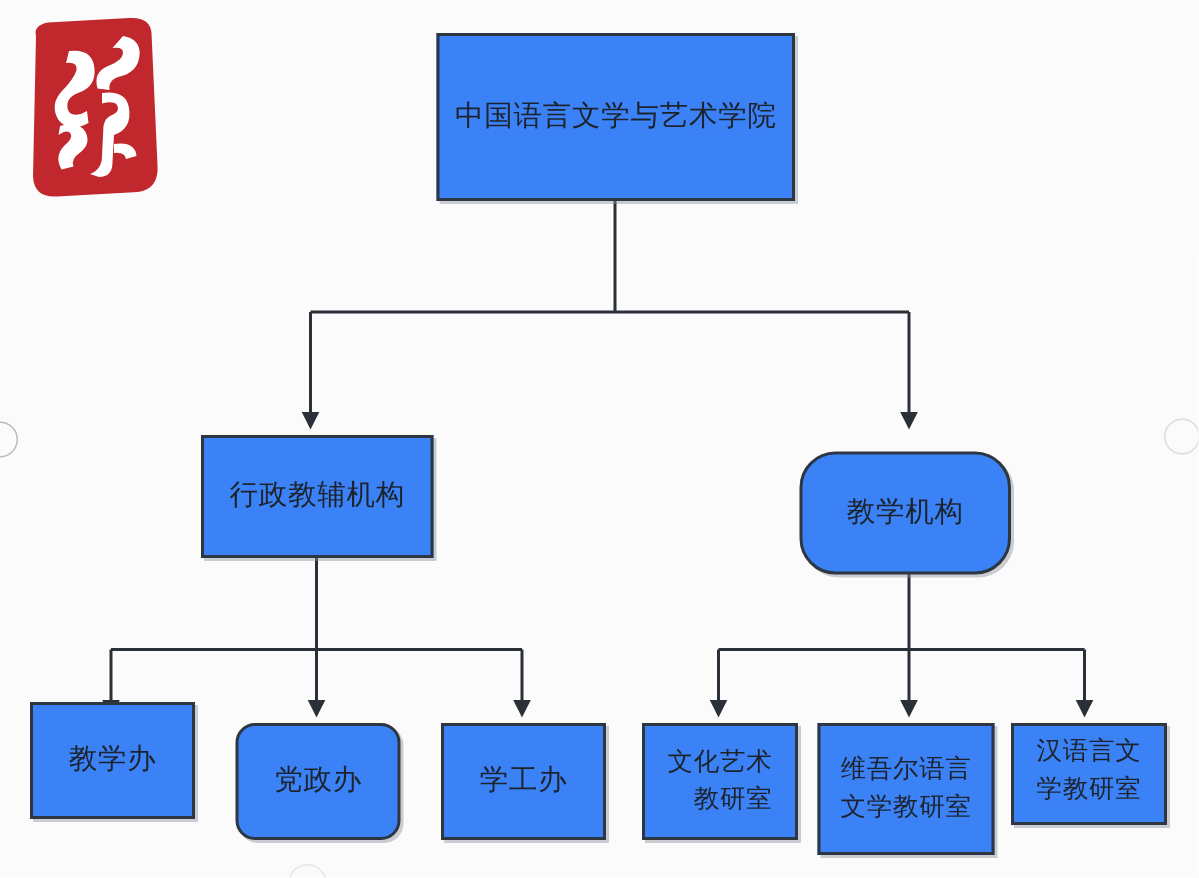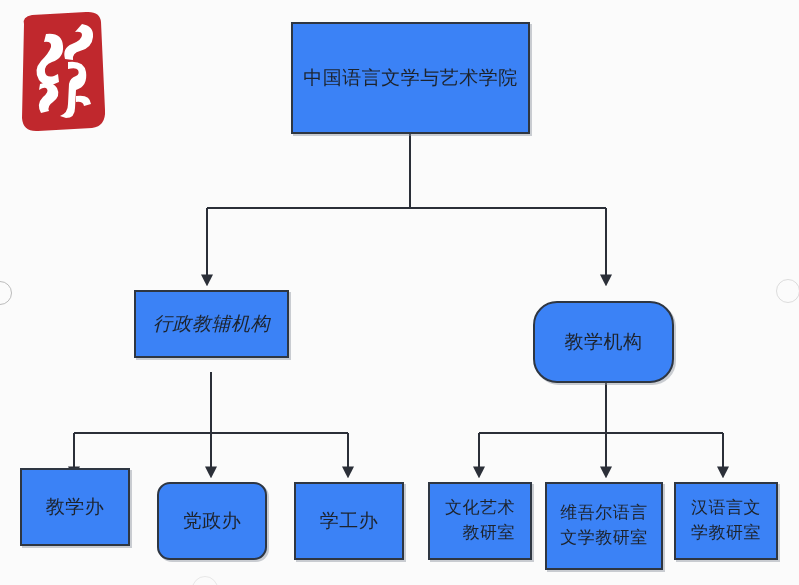--- a/index.html
+++ b/index.html
@@ -124,21 +124,21 @@
       <path d="M479,433 L479,476" marker-end="url(#arw)"></path>
       <path d="M606,433 L606,476" marker-end="url(#arw)"></path>
       <path d="M723,433 L723,476" marker-end="url(#arw)"></path>
     </g>
   </svg>
 
   <div class="node lvl1" style="left:291px; top:22px; width:239px; height:112px;">
     <span class="label">中国语言文学与艺术学院</span>
   </div>
 
-  <div class="node lvl2" style="left:134px; top:290px; width:155px; height:68px;font-style:italic;">
+  <div class="node lvl2" style="left:134px; top:290px; width:155px; height:82px;">
     <span class="label">行政教辅机构</span>
   </div>
   <div class="node lvl2" style="left:533px; top:301px; width:141px; height:82px;border-radius:24px;">
     <span class="label">教学机构</span>
   </div>
 
   <div class="node lvl3" style="left:20px; top:468px; width:110px; height:78px;">
     <span class="label">教学办</span>
   </div>
   <div class="node lvl3" style="left:157px; top:482px; width:110px; height:78px;border-radius:13px;">
@@ -149,18 +149,18 @@
   </div>
 
   <div class="node lvl3 two-line" style="left:428px; top:482px; width:104px; height:78px;text-align:right;">
     <span class="label">文化艺术
 教研室</span>
   </div>
   <div class="node lvl3 two-line" style="left:545px; top:482px; width:118px; height:88px;">
     <span class="label">维吾尔语言
 文学教研室</span>
   </div>
-  <div class="node lvl3 two-line" style="left:674px; top:482px; width:104px; height:78px;">
+  <div class="node lvl3 two-line" style="left:674px; top:482px; width:104px; height:68px;font-family:Liberation Mono, monospace;">
     <span class="label">汉语言文
 学教研室</span>
   </div>
 
 </div>
 
 </body></html>

